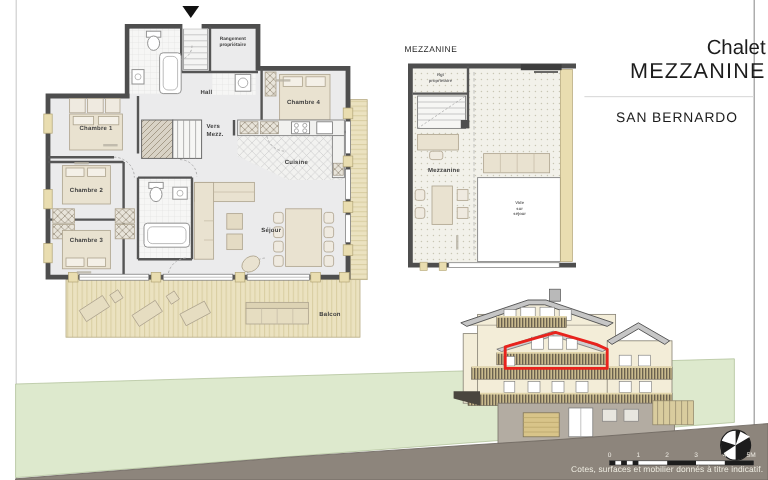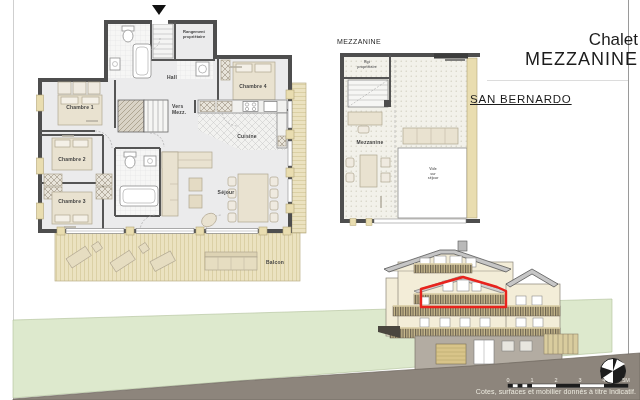--- a/index.html
+++ b/index.html
@@ -9,22 +9,22 @@
   .lbl{position:absolute;white-space:nowrap;color:#3f3f3f;}
   .rlabel{font-weight:bold;font-size:5px;letter-spacing:.2px;transform:translateX(-50%);text-align:center;line-height:1.25;}
   .rlabel-left{font-weight:bold;font-size:5px;letter-spacing:.2px;text-align:left;line-height:1.25;}
   .tiny{font-weight:bold;font-size:4px;transform:translateX(-50%);text-align:center;line-height:1.3;}
   .micro{font-size:3.5px;transform:translateX(-50%);text-align:center;line-height:1.3;color:#6a6a6a;font-weight:bold;}
   .smudge{position:absolute;height:2px;background:#b7b1a4;opacity:.8;}
   .mezz-title{position:absolute;font-size:7px;color:#1d1d1d;letter-spacing:.4px;}
   .tb-main{position:absolute;left:490px;top:30px;width:148px;text-align:right;color:#1c1c1c;line-height:1.12;}
   .tb-line1{font-size:17px;}
   .tb-line2{font-size:18px;letter-spacing:1px;}
-  .tb-sub{position:absolute;left:470px;top:93px;width:145px;text-align:left;color:#1c1c1c;
-          font-size:11.5px;letter-spacing:.8px;text-decoration:underline;}
+  .tb-sub{position:absolute;left:470px;top:93px;width:145px;text-align:right;color:#1c1c1c;
+          font-size:11.5px;letter-spacing:.8px;}
   .tb-divider{position:absolute;left:487px;top:80px;width:141px;height:1px;background:#dcdcdc;}
   .slabel{position:absolute;font-size:5.5px;color:#ece9e1;transform:translateX(-50%);}
   .caption{position:absolute;left:468px;top:388px;width:168px;text-align:right;
            font-size:7px;color:#eceadf;letter-spacing:.1px;}
   svg{position:absolute;left:0;top:0;}
 </style>
 </head>
 <body>
 
 <div class="page">

